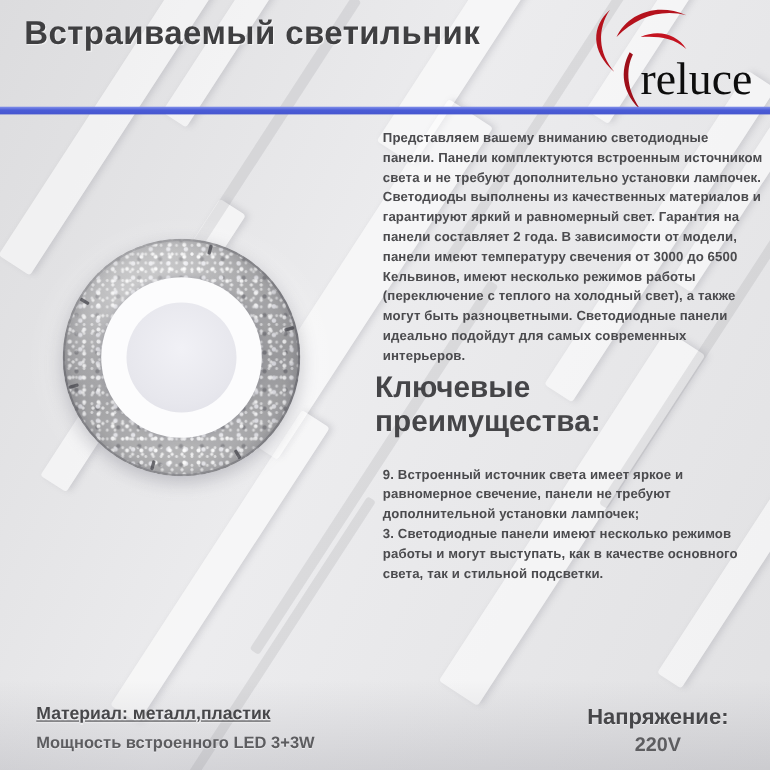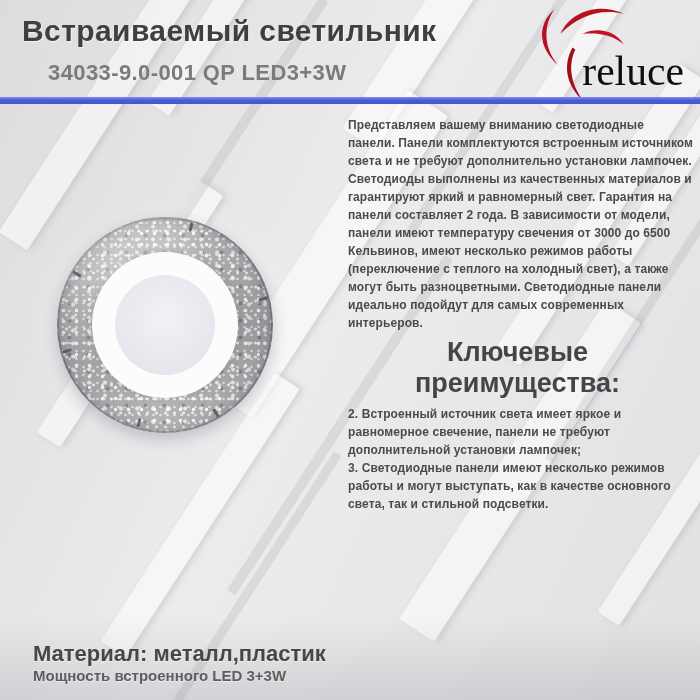--- a/index.html
+++ b/index.html
@@ -38,25 +38,25 @@
     background:
       radial-gradient(circle at 30% 25%, rgba(255,255,255,.40), rgba(255,255,255,0) 45%),
       conic-gradient(rgba(255,255,255,.16),rgba(40,40,50,.12),rgba(255,255,255,.14),rgba(40,40,50,.10),rgba(255,255,255,.16));}
   .ring-white{position:absolute;left:35px;top:35px;width:146px;height:146px;border-radius:50%;background:#fcfcfd;box-shadow:0 0 6px rgba(120,120,135,.4);}
   .inner-panel{position:absolute;left:23px;top:23px;width:100px;height:100px;border-radius:50%;background:radial-gradient(circle at 50% 42%, #f1f1f6, #e7e7ed 65%, #dedee6);}
   .tick{position:absolute;width:3px;height:9px;background:rgba(70,70,76,.75);border-radius:1px;}
 
   
   .content{position:absolute;left:348px;top:116px;width:346px;}
   .desc,.adv{margin:0;font-size:12px;line-height:18px;font-weight:bold;color:#4b4b4e;letter-spacing:.1px;}
-  .adv-head{margin:5px 0 6px -7px;font-size:27px;line-height:31px;font-weight:bold;color:#454548;letter-spacing:0;text-align:center;}
+  .adv-head{margin:5px 0 23px -7px;font-size:27px;line-height:31px;font-weight:bold;color:#454548;letter-spacing:0;}
 
   
   .bottom-shade{position:absolute;left:0;bottom:0;width:700px;height:82px;background:linear-gradient(180deg,rgba(128,128,138,0),rgba(128,128,138,.22));}
-  .material{position:absolute;left:33px;top:641px;font-size:22px;font-weight:bold;color:#47474a;text-shadow:0 1px 0 rgba(255,255,255,.5);}
+  .material{position:absolute;left:33px;top:641px;font-size:16px;font-weight:bold;color:#47474a;text-shadow:0 1px 0 rgba(255,255,255,.5);text-decoration:underline;}
   .power{position:absolute;left:33px;top:667px;font-size:15px;font-weight:bold;color:#5d5d60;text-shadow:0 1px 0 rgba(255,255,255,.5);}
   .voltage{position:absolute;right:22px;top:641px;width:160px;text-align:center;}
   .voltage-label{font-size:20px;font-weight:bold;color:#47474a;text-shadow:0 1px 0 rgba(255,255,255,.5);}
   .voltage-value{margin-top:3px;font-size:18px;font-weight:bold;color:#5d5d60;}
 </style>
 </head>
 <body>
 
 <div class="canvas">
 
@@ -73,21 +73,20 @@
     <div class="stripe l" style="left:540px;top:480px;width:300px;height:26px;"></div>
     <div class="stripe l" style="left:560px;top:140px;width:260px;height:22px;"></div>
     <div class="stripe d" style="left:0;top:170px;width:420px;height:10px;"></div>
     <div class="stripe d" style="left:330px;top:90px;width:340px;height:9px;"></div>
     <div class="stripe d" style="left:140px;top:420px;width:400px;height:10px;"></div>
     <div class="stripe d" style="left:480px;top:330px;width:300px;height:9px;"></div>
     <div class="stripe d" style="left:60px;top:600px;width:360px;height:9px;"></div>
   </div>
 
   <div class="title">Встраиваемый светильник</div>
-  <div class="model">34033-9.0-001 QP LED3+3W</div>
 
   <div class="logo">
     <svg width="170" height="104" viewBox="0 0 170 105">
       <path d="M30 34 C40 12, 68 2, 94 14 C70 8, 48 16, 30 34 Z" fill="#b5121d"></path>
       <path d="M52 34 C68 27, 85 31, 94 45 C82 34, 66 33, 52 34 Z" fill="#c41320"></path>
       <path d="M24 9 C7 24, 6 47, 28 66 C13 49, 12 26, 24 9 Z" fill="#b5121d"></path>
       <path d="M42 48 C33 65, 34 85, 54 103 C39 84, 38 64, 45 50 Z" fill="#9e0f1a"></path>
       <text x="52" y="86" font-family="Liberation Serif, serif" font-size="42" fill="#0d0d0d">reluce</text>
     </svg>
   </div>
@@ -104,21 +103,25 @@
     <div class="tick" style="left:10px;top:134px;transform:translate(-50%,-50%) rotate(255deg);"></div>
     <div class="tick" style="left:20px;top:57px;transform:translate(-50%,-50%) rotate(300deg);"></div>
     <div class="ring-white">
       <div class="inner-panel"></div>
     </div>
   </div>
 
   <div class="content">
     <p class="desc">Представляем вашему вниманию светодиодные панели. Панели комплектуются встроенным источником света и не требуют дополнительно установки лампочек. Светодиоды выполнены из качественных материалов и гарантируют яркий и равномерный свет. Гарантия на панели составляет 2 года. В зависимости от модели, панели имеют температуру свечения от 3000 до 6500 Кельвинов, имеют несколько режимов работы (переключение с теплого на холодный свет), а также могут быть разноцветными. Светодиодные панели идеально подойдут для самых современных интерьеров.</p>
     <div class="adv-head">Ключевые преимущества:</div>
-    <p class="adv">2. Встроенный источник света имеет яркое и равномерное свечение, панели не требуют дополнительной установки лампочек;</p>
+    <p class="adv">9. Встроенный источник света имеет яркое и равномерное свечение, панели не требуют дополнительной установки лампочек;</p>
     <p class="adv">3. Светодиодные панели имеют несколько режимов работы и могут выступать, как в качестве основного света, так и стильной подсветки.</p>
   </div>
 
   <div class="bottom-shade"></div>
   <div class="material">Материал: металл,пластик</div>
   <div class="power">Мощность встроенного LED 3+3W</div>
+  <div class="voltage">
+    <div class="voltage-label">Напряжение:</div>
+    <div class="voltage-value">220V</div>
+  </div>
 
 </div>
 
 </body></html>

